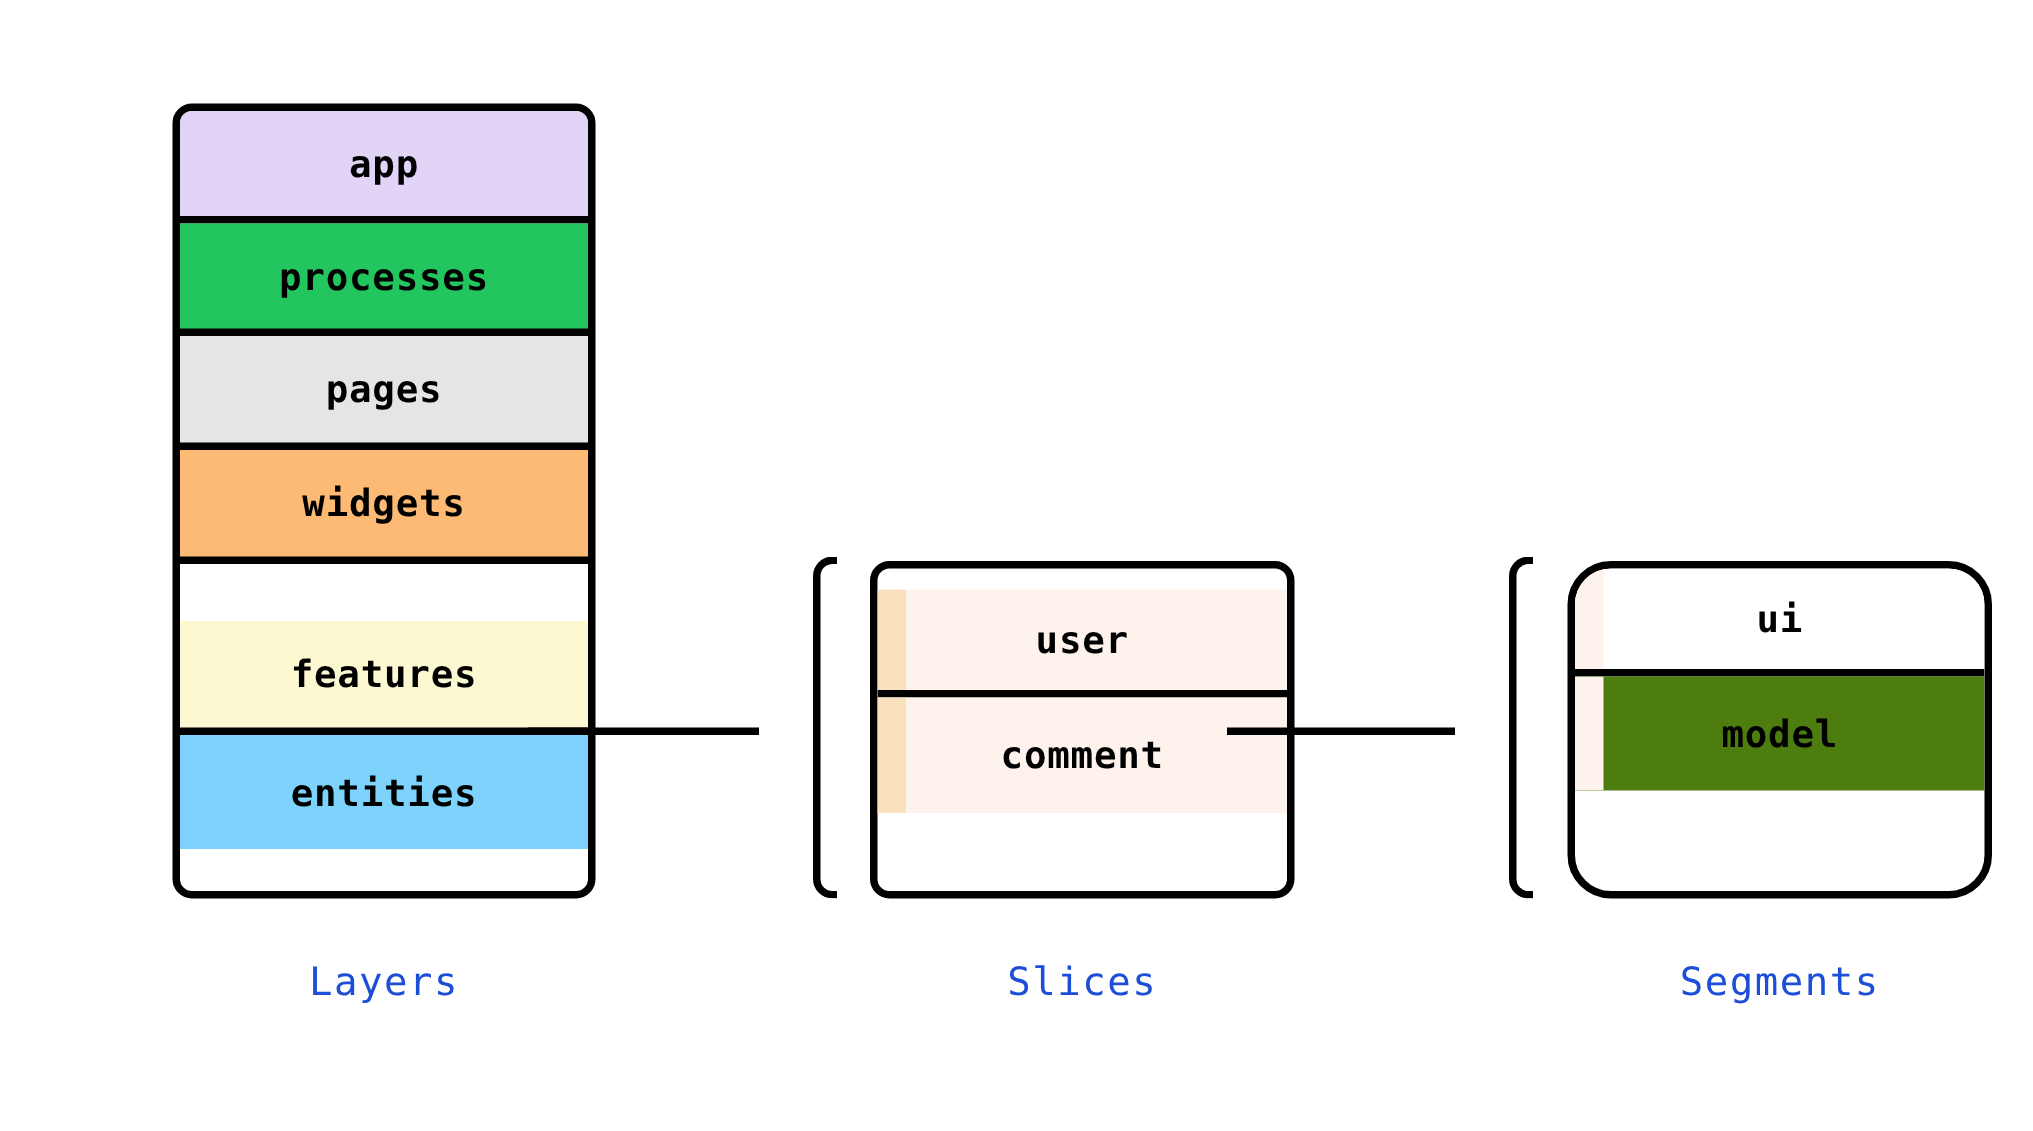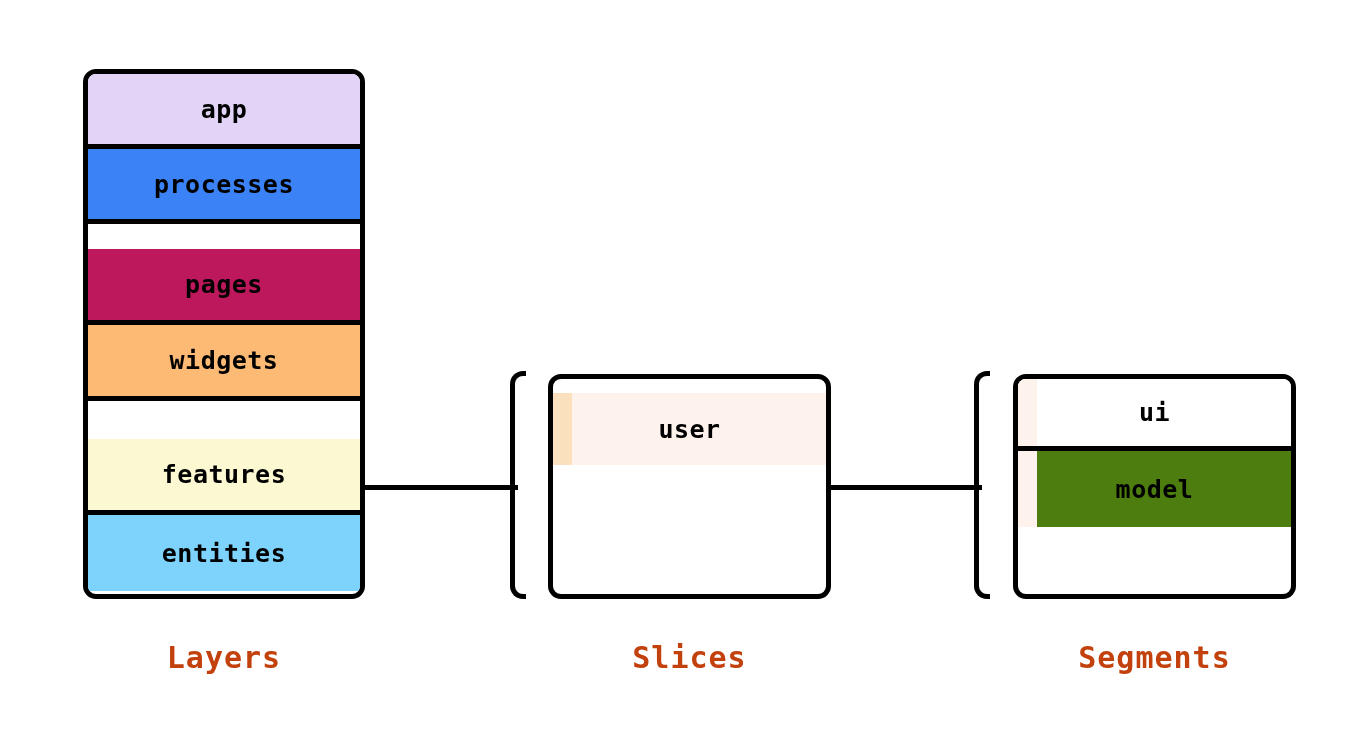--- a/index.html
+++ b/index.html
@@ -9,36 +9,37 @@
   }
   body {
     width: 1355px;
     height: 754px;
     font-family: "DejaVu Sans Mono", "Liberation Mono", monospace;
     overflow: hidden;
     position: relative;
   }
   #stage {
     position: absolute;
-    left: 12px; top: 0;
+    left: 0; top: 0;
     width: 1284px;
     height: 754px;
+    padding-left: 44px;
   }
 
   
   .group {
     position: absolute;
   }
   .group-title {
     position: absolute;
     text-align: center;
     font-family: "DejaVu Sans Mono", "Liberation Mono", monospace;
-    font-size: 30px;
-    font-weight: 700;
-    color: #c2410c;
+    font-size: 26px;
+    font-weight: 400;
+    color: #1d4ed8;
     letter-spacing: 1px;
     white-space: nowrap;
   }
 
   
   .stack {
     position: absolute;
     box-sizing: border-box;
     border: 5px solid #000000;
     border-radius: 13px;
@@ -97,25 +98,25 @@
 <body style="background: rgb(255, 255, 255);">
 
 <div id="stage">
 
   <div class="group">
     <div class="stack" style="left:71px; top:69px; width:282px; height:530px;">
       <div class="stack-row" style="height: 75px; background: rgb(225, 212, 247);">
 
         <span class="row-label">app</span>
       </div>
-      <div class="stack-row" style="height: 75px; background: #3b82f6;">
+      <div class="stack-row" style="height: 75px; background: #22c55e;">
 
         <span class="row-label">processes</span>
       </div>
-      <div class="stack-row" style="height: 76px; background: #be185d; margin-top: 25px;">
+      <div class="stack-row" style="height: 76px; background: #e5e5e5;">
 
         <span class="row-label">pages</span>
       </div>
       <div class="stack-row" style="height: 76px; background: #fdba74;">
 
         <span class="row-label">widgets</span>
       </div>
       <div class="stack-row" style="height: 76px; background: rgb(252, 248, 210); margin-top: 38px;">
 
         <span class="row-label">features</span>
@@ -130,29 +131,33 @@
 
   <div class="connector" style="left:352px; top:485px; width:154px;"></div>
 
   <div class="group">
     <div class="bracket" style="left:498px; top:371px; height:228px;"></div>
     <div class="stack" style="left:536px; top:374px; width:283px; height:225px;">
       <div class="stack-row" style="height: 72px; background: rgb(253, 243, 236); margin-top: 14px;">
         <span class="row-stripe" style="background: rgb(251, 224, 190);"></span>
         <span class="row-label">user</span>
       </div>
+      <div class="stack-row" style="height: 77px; background: rgb(253, 243, 236);">
+        <span class="row-stripe" style="background: rgb(251, 224, 190);"></span>
+        <span class="row-label">comment</span>
+      </div>
     </div>
     <div class="group-title" style="left:536px; top:640px; width:283px;">Slices</div>
   </div>
 
   <div class="connector" style="left:818px; top:485px; width:152px;"></div>
 
   <div class="group">
     <div class="bracket" style="left:962px; top:371px; height:228px;"></div>
-    <div class="stack" style="left:1001px; top:374px; width:283px; height:225px;">
+    <div class="stack" style="left:1001px; top:374px; width:283px; height:225px;border-radius:29px;">
       <div class="stack-row" style="height: 72px; background: rgb(255, 255, 255);">
         <span class="row-stripe" style="background: rgb(253, 243, 236);"></span>
         <span class="row-label">ui</span>
       </div>
       <div class="stack-row" style="height: 76px; background: #4d7c0f;">
         <span class="row-stripe" style="background: rgb(253, 243, 236);"></span>
         <span class="row-label">model</span>
       </div>
     </div>
     <div class="group-title" style="left:1001px; top:640px; width:283px;">Segments</div>

